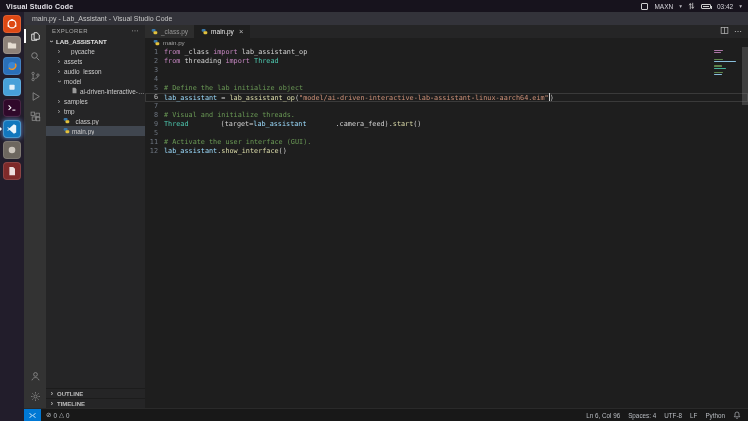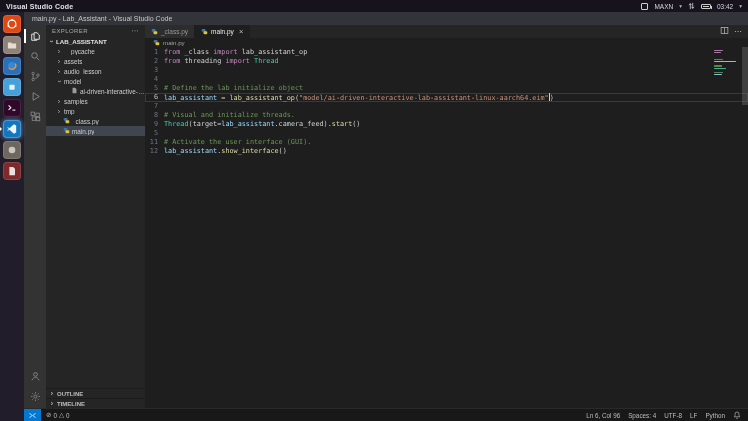--- a/index.html
+++ b/index.html
@@ -360,21 +360,21 @@
                 <div class="code-line">
                   <span class="gutter">7</span>
                   <span class="ltext"></span>
                 </div>
                 <div class="code-line">
                   <span class="gutter">8</span>
                   <span class="ltext"><span style="color: rgb(106, 153, 85);"># Visual and initialize threads.</span></span>
                 </div>
                 <div class="code-line">
                   <span class="gutter">9</span>
-                  <span class="ltext"><span style="color: rgb(78, 201, 176);">Thread</span><span style="color: rgb(212, 212, 212);">(target=</span><span style="color: rgb(156, 220, 254);">lab_assistant</span><span style="color: rgb(212, 212, 212);">.camera_feed).</span><span style="color: rgb(220, 220, 170);">start</span><span style="color: rgb(212, 212, 212);">()</span></span>
+                  <span class="ltext"><span style="color: rgb(78, 201, 176);">Thread</span><span style="color: rgb(212, 212, 212); padding-left: 32px;">(target=</span><span style="color: rgb(156, 220, 254);">lab_assistant</span><span style="color: rgb(212, 212, 212); padding-left: 29px;">.camera_feed).</span><span style="color: rgb(220, 220, 170);">start</span><span style="color: rgb(212, 212, 212);">()</span></span>
                 </div>
                 <div class="code-line">
                   <span class="gutter">5</span>
                   <span class="ltext"></span>
                 </div>
                 <div class="code-line">
                   <span class="gutter">11</span>
                   <span class="ltext"><span style="color: rgb(106, 153, 85);"># Activate the user interface (GUI).</span></span>
                 </div>
                 <div class="code-line">

